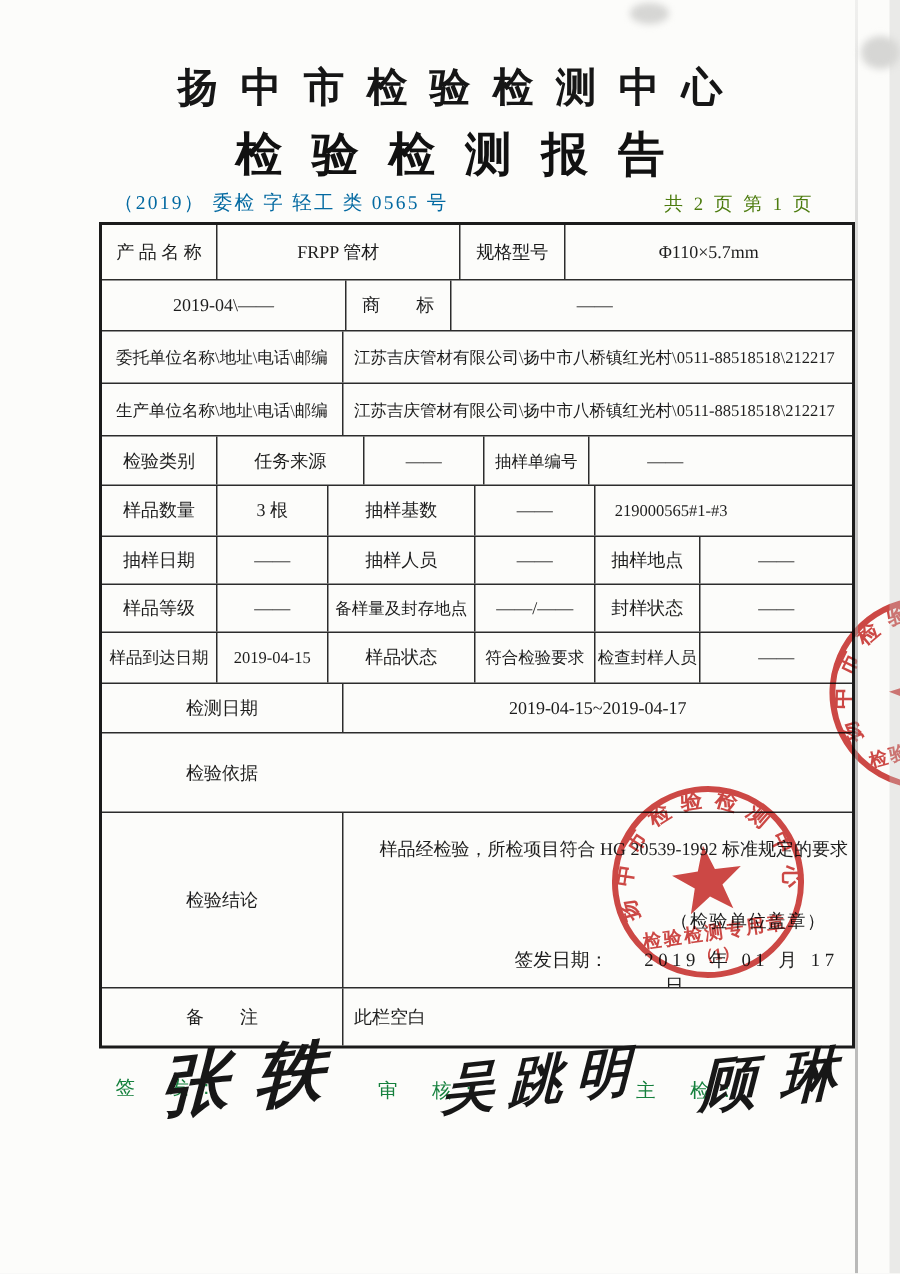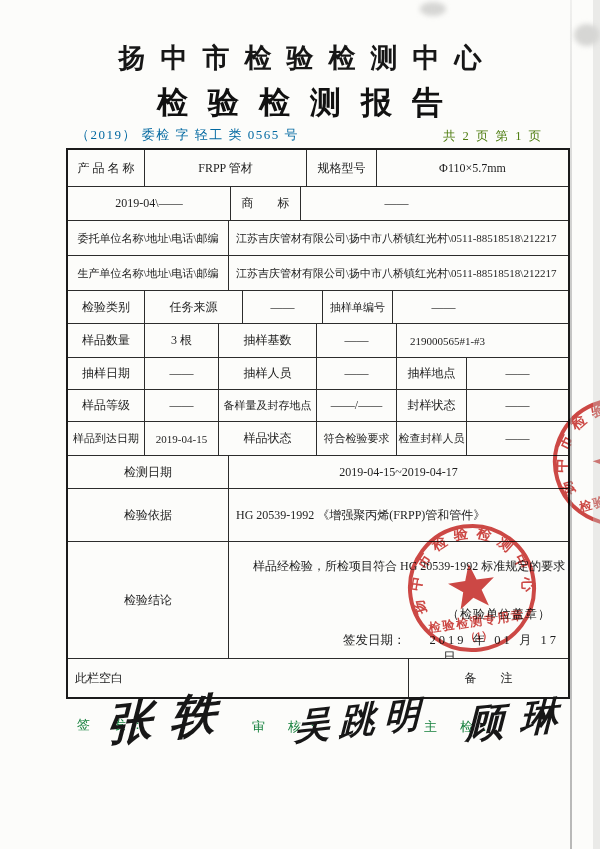--- a/index.html
+++ b/index.html
@@ -146,37 +146,36 @@
       <div class="cell c6">——</div>
     </div>
 
     <div class="trow h32 cols-b">
       <div class="cell c1">检测日期</div>
       <div class="cell c2">2019-04-15~2019-04-17</div>
     </div>
 
     <div class="trow h52 cols-b">
       <div class="cell c1">检验依据</div>
-      <div class="cell c2 lft">HG 20539-1992 《增强聚丙烯(FRPP)管和管件》</div>
     </div>
 
     <div class="trow h116 cols-b">
       <div class="cell c1">检验结论</div>
       <div class="cell c2 conc">
         <div class="conc-text">样品经检验，所检项目符合 HG 20539-1992 标准规定的要求</div>
         <div class="conc-seal-hint">（检验单位盖章）</div>
         <div class="conc-issue">
           <span>签发日期：</span><span class="conc-date">2019 年 01 月 17 日</span>
         </div>
       </div>
     </div>
 
     <div class="trow h38 cols-b">
+      <div class="cell c1">备　　注</div>
       <div class="cell c2 lft">此栏空白</div>
-      <div class="cell c1">备　　注</div>
     </div>
 
   </div>
 
   <div class="stamp stamp-main">
     <svg viewBox="-65 -65 130 130" width="144" height="144">
       <circle class="ring" r="56"></circle>
       <path id="arcMain" d="M -43,17 A 46 46 0 1 1 43,17" fill="none"></path>
       <text class="ringtext"><textPath href="#arcMain" startOffset="50%" text-anchor="middle">扬中市检验检测中心</textPath></text>
       <polygon class="star" points="0,-22 5.2,-7.1 20.9,-6.8 8.4,2.7 12.9,17.8 0,8.8 -12.9,17.8 -8.4,2.7 -20.9,-6.8 -5.2,-7.1"></polygon>

